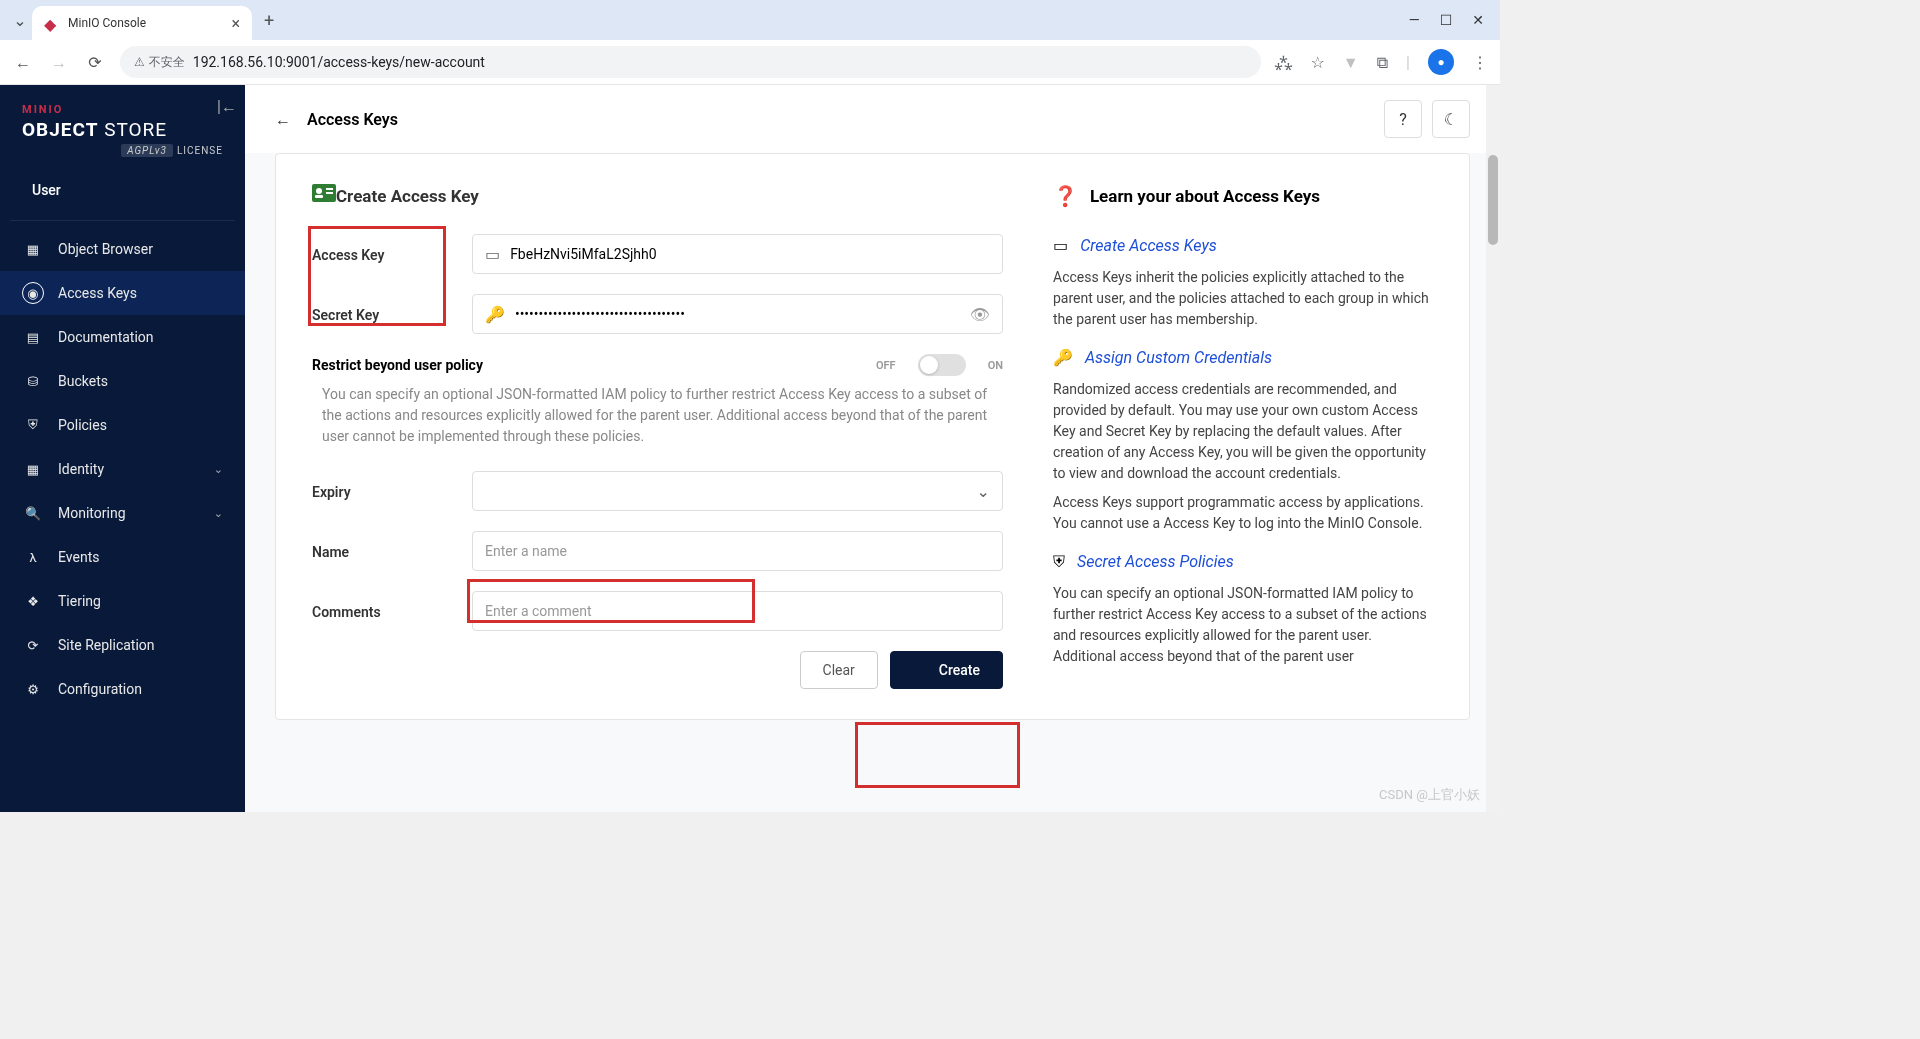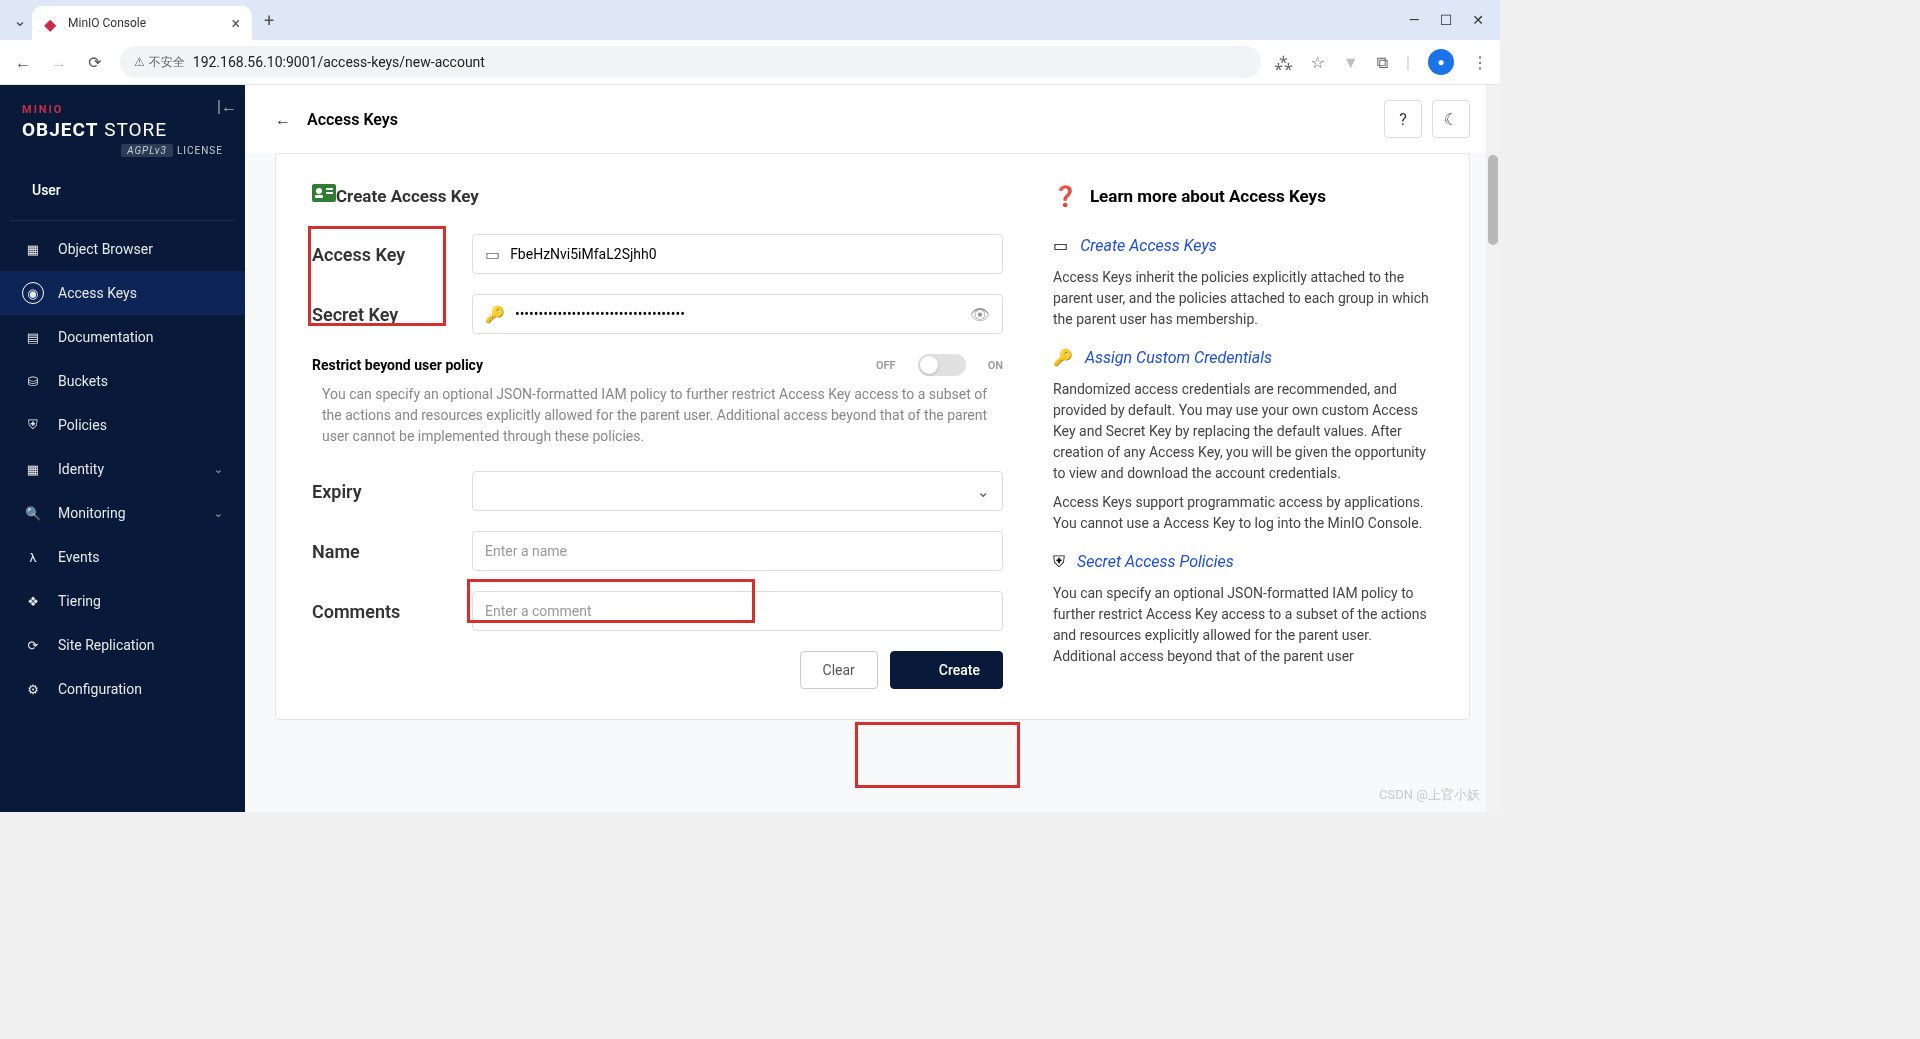--- a/index.html
+++ b/index.html
@@ -56,21 +56,21 @@
 .card { background: #fff; border: 1px solid #e5e5e5; border-radius: 4px; padding: 30px 36px; display: flex; gap: 50px; }
 .form-col { flex: 1; min-width: 0; }
 .info-col { width: 380px; flex-shrink: 0; }
 
 .card-header { display: flex; align-items: flex-end; gap: 0; margin-bottom: 28px; }
 .card-header-icon { color: #2e7d32; }
 .card-title { font-size: 17px; font-weight: 700; color: #333; }
 
 .form-row { display: flex; align-items: center; margin-bottom: 20px; }
 .form-label-cell { width: 160px; flex-shrink: 0; }
-.form-label { font-size: 18px; font-weight: 600; color: #333; }
+.form-label { font-size: 14px; font-weight: 600; color: #333; }
 .form-input-cell { flex: 1; }
 .input-box { border: 1px solid #ddd; border-radius: 4px; height: 40px; display: flex; align-items: center; padding: 0 12px; gap: 10px; }
 .input-box input { border: none; outline: none; flex: 1; font-size: 14px; background: transparent; }
 .input-box input::placeholder { color: #999; }
 .input-icon { color: #666; }
 .eye-icon { cursor: pointer; color: #999; }
 
 .highlight-red-labels { border: 3px solid #d32f2f; position: absolute; pointer-events: none; }
 
 .restrict-row { margin-bottom: 8px; }
@@ -317,21 +317,21 @@
           </div>
 
           <div class="highlight-red-labels" style="left:-4px; top:42px; width:138px; height:100px;"></div>
           <div class="highlight-red-labels" style="left:155px; top:395px; width:288px; height:44px;"></div>
           <div class="highlight-red-labels" style="left:543px; top:538px; width:165px; height:66px;"></div>
         </div>
 
         <div class="info-col">
           <div class="info-header">
             <span style="font-size:20px">❓</span>
-            <span class="info-title">Learn more about Access Keys</span>
+            <span class="info-title">Learn your about Access Keys</span>
           </div>
 
           <div class="info-section">
             <span>▭</span>
             <span class="info-section-title">Create Access Keys</span>
           </div>
           <div class="info-text">Access Keys inherit the policies explicitly attached to the parent user, and the policies attached to each group in which the parent user has membership.</div>
 
           <div class="info-section">
             <span>🔑</span>

